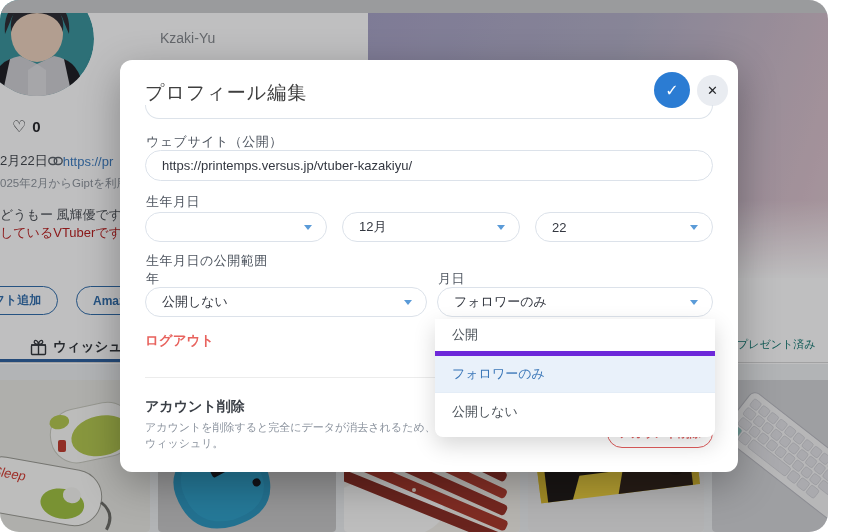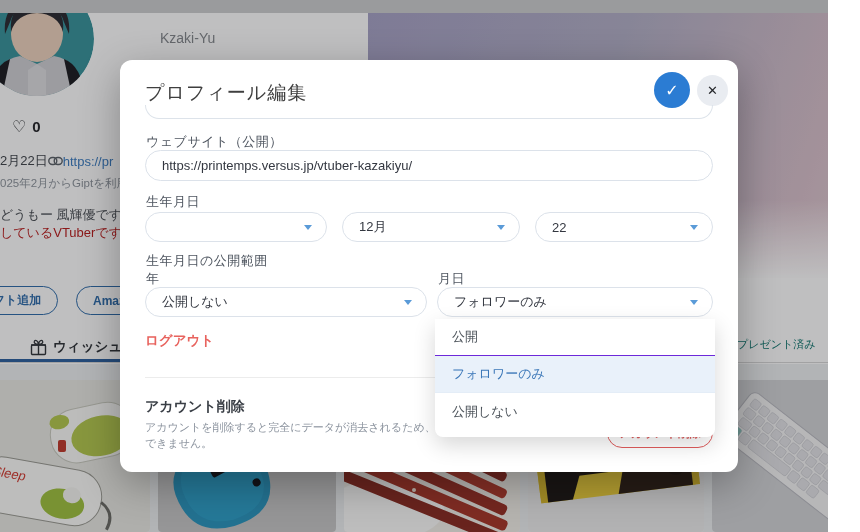--- a/index.html
+++ b/index.html
@@ -1,18 +1,18 @@
 <!DOCTYPE html>
 <html><head>
 <meta charset="utf-8">
 <style>
   * { margin:0; padding:0; box-sizing:border-box; }
   html,body { width:860px; height:532px; }
   body { font-family:"Liberation Sans","DejaVu Sans",sans-serif; background:#fff; overflow:hidden; }
-  #stage { position:relative; width:828px; height:532px; overflow:hidden; background:#fff; }
+  #stage { position:relative; width:828px; height:532px; overflow:hidden; background:#fff;border-radius:19px; }
 
   
   .page { position:absolute; inset:0; }
   .topstrip { position:absolute; left:0; top:0; width:860px; height:13px; background:#cdced0; z-index:6; }
   .banner { position:absolute; left:368px; top:13px; width:492px; height:265px;
             background:linear-gradient(110deg,#a7a2c6 0%,#b3b0c7 45%,#d9c1cb 85%,#e3cdd4 100%); }
   .banner-fade { position:absolute; left:368px; top:200px; width:492px; height:80px;
             background:linear-gradient(to bottom, rgba(255,255,255,0), #ffffff); }
   .avatar-wrap { position:absolute; left:-24px; top:-22px; width:122px; height:122px; border-radius:50%;
             background:#fff; padding:4px; z-index:5; }
@@ -74,21 +74,21 @@
   .del-head { position:absolute; left:25px; top:338px; font-size:14px; font-weight:bold; color:#3a3f46; }
   .del-note { position:absolute; left:25px; font-size:11px; color:#8b939e; white-space:nowrap; }
   .btn-delete { position:absolute; left:487px; top:358px; width:106px; height:30px; border:1.5px solid #e05c5c;
            border-radius:15px; background:#fff; color:#e05c5c; font-size:11.5px; font-weight:bold;
            display:flex; align-items:center; justify-content:center; white-space:nowrap; cursor:pointer; z-index:2; }
 
   
   .dropdown { position:absolute; left:315px; top:259px; width:280px; height:118px; background:#fff;
            border-radius:0 0 8px 8px; box-shadow:0 8px 22px rgba(0,0,0,0.16); z-index:5; overflow:hidden; }
   .dd-opt { height:37px; display:flex; align-items:center; padding-left:17px; font-size:13px; color:#4a5158;
-           border-bottom:1px solid #6d28d9; cursor:pointer; background:#fff; }
+           border-bottom:5px solid #6d28d9; cursor:pointer; background:#fff; }
   .dd-opt.selected { background:#e9f1fa; color:#3b77b8; border-bottom:1px solid #e4edf7; }
 </style>
 </head>
 <body>
 
 <div id="stage">
 
   <div class="page">
     <div class="banner"></div>
     <div class="banner-fade"></div>
@@ -316,21 +316,21 @@
     <div class="select sel-vday">
       <span>フォロワーのみ</span>
       <span class="chev"></span>
     </div>
 
     <div class="logout">ログアウト</div>
     <div class="divider"></div>
 
     <div class="del-head">アカウント削除</div>
     <div class="del-note" style="top:360px;">アカウントを削除すると完全にデータが消去されるため、再度アカウン</div>
-    <div class="del-note" style="top:376px;">できません。</div>
+    <div class="del-note" style="top:376px;">ウィッシュリ。</div>
     <div class="btn-delete">アカウント削除</div>
 
     <div class="dropdown">
       <div class="dd-opt">公開</div>
       <div class="dd-opt selected">フォロワーのみ</div>
       <div class="dd-opt" style="border-bottom:none;">公開しない</div>
     </div>
   </div>
 
 </div>

